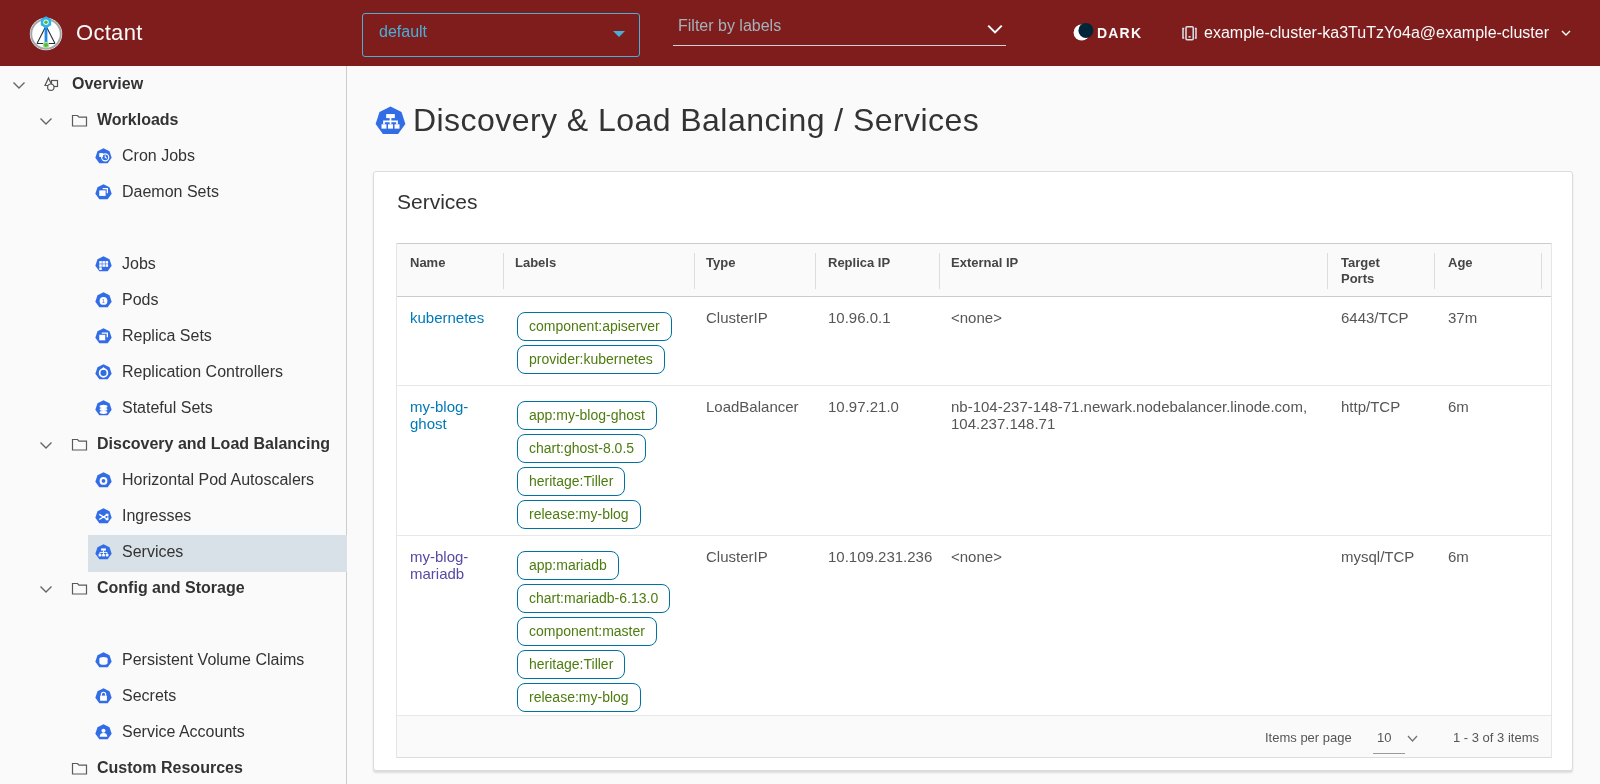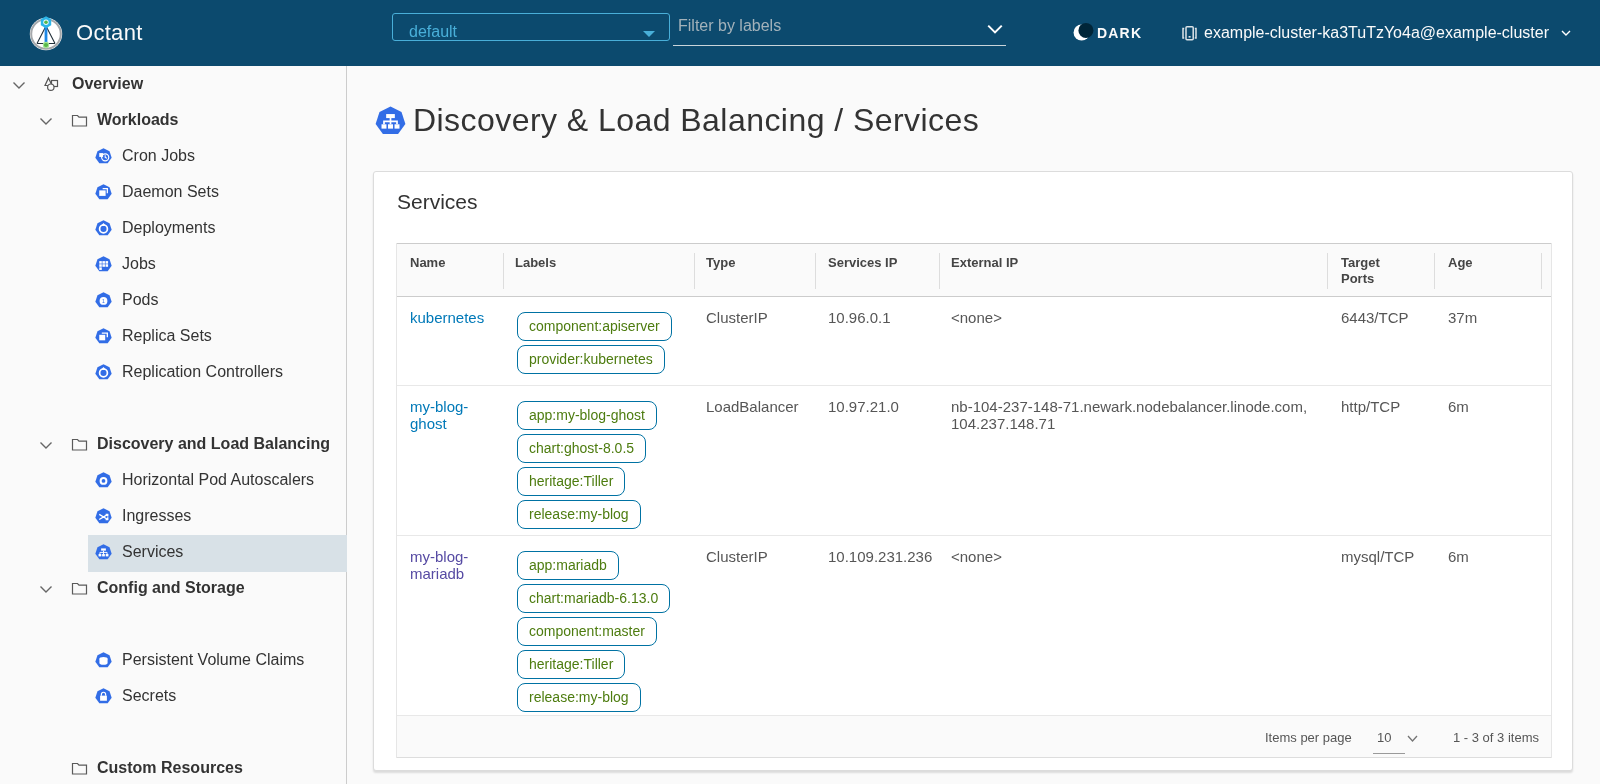--- a/index.html
+++ b/index.html
@@ -1,23 +1,23 @@
 <!DOCTYPE html>
 <html><head>
 <meta charset="utf-8">
 <style>
 * { margin:0; padding:0; box-sizing:border-box; }
 html,body { width:1600px; height:784px; overflow:hidden; background:#fafafa;
   font-family:"Liberation Sans", sans-serif; }
 
 
-#topbar { position:absolute; left:0; top:0; width:1600px; height:66px; background:#0c4a6e; }
+#topbar { position:absolute; left:0; top:0; width:1600px; height:66px; background:#7f1d1d; }
 #logo { position:absolute; left:27px; top:14px; }
 #brand { position:absolute; left:76px; top:20px; font-size:22px; color:#fafafa; letter-spacing:0.3px; }
-#nsdrop { position:absolute; left:392px; top:13px; width:278px; height:28px;
+#nsdrop { position:absolute; left:362px; top:13px; width:278px; height:44px;
   border:1px solid #49afd9; border-radius:3px; }
 #nsdrop .txt { position:absolute; left:16px; top:9px; font-size:16px; color:#49afd9; }
 #nsdrop .caret { position:absolute; right:14px; top:17px; width:0; height:0;
   border-left:6px solid transparent; border-right:6px solid transparent; border-top:6px solid #49afd9; }
 #filter { position:absolute; left:673px; top:13px; width:333px; height:33px;
   border-bottom:1px solid #c9d4da; }
 #filter .ph { position:absolute; left:5px; top:4px; font-size:16px; color:#a3b2ba; }
 #filter svg { position:absolute; right:2px; top:7px; }
 #darkbtn { position:absolute; left:1072px; top:22px; color:#fff; }
 #darklabel { position:absolute; left:1097px; top:25px; font-size:14px; font-weight:bold;
@@ -135,28 +135,20 @@
       <span class="label" style="left:122px">Cron Jobs</span>
     </div>
     <div class="nav-row" style="top:109px">
       <span class="icon" style="left:95px"><svg width="17" height="17" viewBox="0 0 20 20">
           <polygon points="10,0.4 17.1,3.8 19.6,11.6 14.9,18 5.1,18 0.4,11.6 2.9,3.8" fill="#326de6"></polygon>
           <rect x="5" y="7.5" width="7.5" height="6.5" fill="#fff"></rect>
           <path d="M9 5.5 L14.5 5.5 L14.5 11" stroke="#fff" stroke-width="1.5" fill="none"></path>
         </svg></span>
       <span class="label" style="left:122px">Daemon Sets</span>
     </div>
-    <div class="nav-row" style="top:145px">
-      <span class="icon" style="left:95px"><svg width="17" height="17" viewBox="0 0 20 20">
-          <polygon points="10,0.4 17.1,3.8 19.6,11.6 14.9,18 5.1,18 0.4,11.6 2.9,3.8" fill="#326de6"></polygon>
-          <circle cx="10" cy="10.5" r="4.6" fill="none" stroke="#fff" stroke-width="2"></circle>
-          <path d="M10 3.5 L13 7 L7 7 Z" fill="#fff"></path>
-        </svg></span>
-      <span class="label" style="left:122px">Deployments</span>
-    </div>
     <div class="nav-row" style="top:181px">
       <span class="icon" style="left:95px"><svg width="17" height="17" viewBox="0 0 20 20">
           <polygon points="10,0.4 17.1,3.8 19.6,11.6 14.9,18 5.1,18 0.4,11.6 2.9,3.8" fill="#326de6"></polygon>
           <g fill="#fff">
             <rect x="5" y="6" width="3" height="3"></rect>
             <rect x="8.7" y="6" width="3" height="3"></rect>
             <rect x="12.4" y="6" width="3" height="3"></rect>
             <rect x="5" y="9.7" width="3" height="3"></rect>
             <rect x="8.7" y="9.7" width="3" height="3"></rect>
             <rect x="12.4" y="9.7" width="3" height="3"></rect>
@@ -182,20 +174,29 @@
       <span class="label" style="left:122px">Replica Sets</span>
     </div>
     <div class="nav-row" style="top:289px">
       <span class="icon" style="left:95px"><svg width="17" height="17" viewBox="0 0 20 20">
           <polygon points="10,0.4 17.1,3.8 19.6,11.6 14.9,18 5.1,18 0.4,11.6 2.9,3.8" fill="#326de6"></polygon>
           <circle cx="10" cy="10.5" r="4.6" fill="none" stroke="#fff" stroke-width="2"></circle>
           <path d="M10 3.5 L13 7 L7 7 Z" fill="#fff"></path>
         </svg></span>
       <span class="label" style="left:122px">Replication Controllers</span>
     </div>
+    <div class="nav-row" style="top:325px">
+      <span class="icon" style="left:95px"><svg width="17" height="17" viewBox="0 0 20 20">
+          <polygon points="10,0.4 17.1,3.8 19.6,11.6 14.9,18 5.1,18 0.4,11.6 2.9,3.8" fill="#326de6"></polygon>
+          <ellipse cx="10" cy="7.5" rx="4.6" ry="2" fill="#fff"></ellipse>
+          <ellipse cx="10" cy="11" rx="4.6" ry="2" fill="#fff"></ellipse>
+          <ellipse cx="10" cy="14.5" rx="4.6" ry="2" fill="#fff"></ellipse>
+        </svg></span>
+      <span class="label" style="left:122px">Stateful Sets</span>
+    </div>
     <div class="nav-row" style="top:361px">
       <span class="caret" style="left:39px"><svg width="14" height="14" viewBox="0 0 14 14">
           <path d="M1.5 4.5 L7 10 L12.5 4.5" fill="none" stroke="#666" stroke-width="1.4"></path>
         </svg></span>
       <span class="icon" style="left:71px"><svg width="17" height="17" viewBox="0 0 17 17">
           <path d="M1.5 3.5 L6.5 3.5 L8 5.2 L15.5 5.2 L15.5 14 L1.5 14 Z" fill="none" stroke="#5a5a5a" stroke-width="1.2"></path>
         </svg></span>
       <span class="label b" style="left:97px">Discovery and Load Balancing</span>
     </div>
     <div class="nav-row" style="top:397px">
@@ -242,20 +243,28 @@
         </svg></span>
       <span class="label" style="left:122px">Persistent Volume Claims</span>
     </div>
     <div class="nav-row" style="top:613px">
       <span class="icon" style="left:95px"><svg width="17" height="17" viewBox="0 0 20 20">
           <polygon points="10,0.4 17.1,3.8 19.6,11.6 14.9,18 5.1,18 0.4,11.6 2.9,3.8" fill="#326de6"></polygon>
           <rect x="6" y="9" width="8" height="6" fill="#fff"></rect>
           <path d="M7.5 9 L7.5 7.5 A 2.5 2.5 0 0 1 12.5 7.5 L12.5 9" stroke="#fff" stroke-width="1.4" fill="none"></path>
         </svg></span>
       <span class="label" style="left:122px">Secrets</span>
+    </div>
+    <div class="nav-row" style="top:649px">
+      <span class="icon" style="left:95px"><svg width="17" height="17" viewBox="0 0 20 20">
+          <polygon points="10,0.4 17.1,3.8 19.6,11.6 14.9,18 5.1,18 0.4,11.6 2.9,3.8" fill="#326de6"></polygon>
+          <circle cx="10" cy="8" r="2.4" fill="#fff"></circle>
+          <path d="M5.5 15 A 4.5 4.5 0 0 1 14.5 15 Z" fill="#fff"></path>
+        </svg></span>
+      <span class="label" style="left:122px">Service Accounts</span>
     </div>
     <div class="nav-row" style="top:685px">
       <span class="icon" style="left:71px"><svg width="17" height="17" viewBox="0 0 17 17">
           <path d="M1.5 3.5 L6.5 3.5 L8 5.2 L15.5 5.2 L15.5 14 L1.5 14 Z" fill="none" stroke="#5a5a5a" stroke-width="1.2"></path>
         </svg></span>
       <span class="label b" style="left:97px">Custom Resources</span>
     </div>
   </div>
 
 <div id="main"></div>
@@ -271,21 +280,21 @@
 </svg>
 <div id="pagetitle">Discovery &amp; Load Balancing / Services</div>
 
 <div id="card">
   <h2>Services</h2>
   <div id="table">
     <div id="thead">
       <span class="h" style="left:13px">Name</span>
       <span class="h" style="left:118px">Labels</span>
       <span class="h" style="left:309px">Type</span>
-      <span class="h" style="left:431px">Services IP</span>
+      <span class="h" style="left:431px">Replica IP</span>
       <span class="h" style="left:554px">External IP</span>
       <span class="h" style="left:944px">Target<br>Ports</span>
       <span class="h" style="left:1051px">Age</span>
       <span class="vsep" style="left:106px"></span>
       <span class="vsep" style="left:297px"></span>
       <span class="vsep" style="left:418px"></span>
       <span class="vsep" style="left:542px"></span>
       <span class="vsep" style="left:930px"></span>
       <span class="vsep" style="left:1037px"></span>
       <span class="vsep" style="left:1144px"></span>

